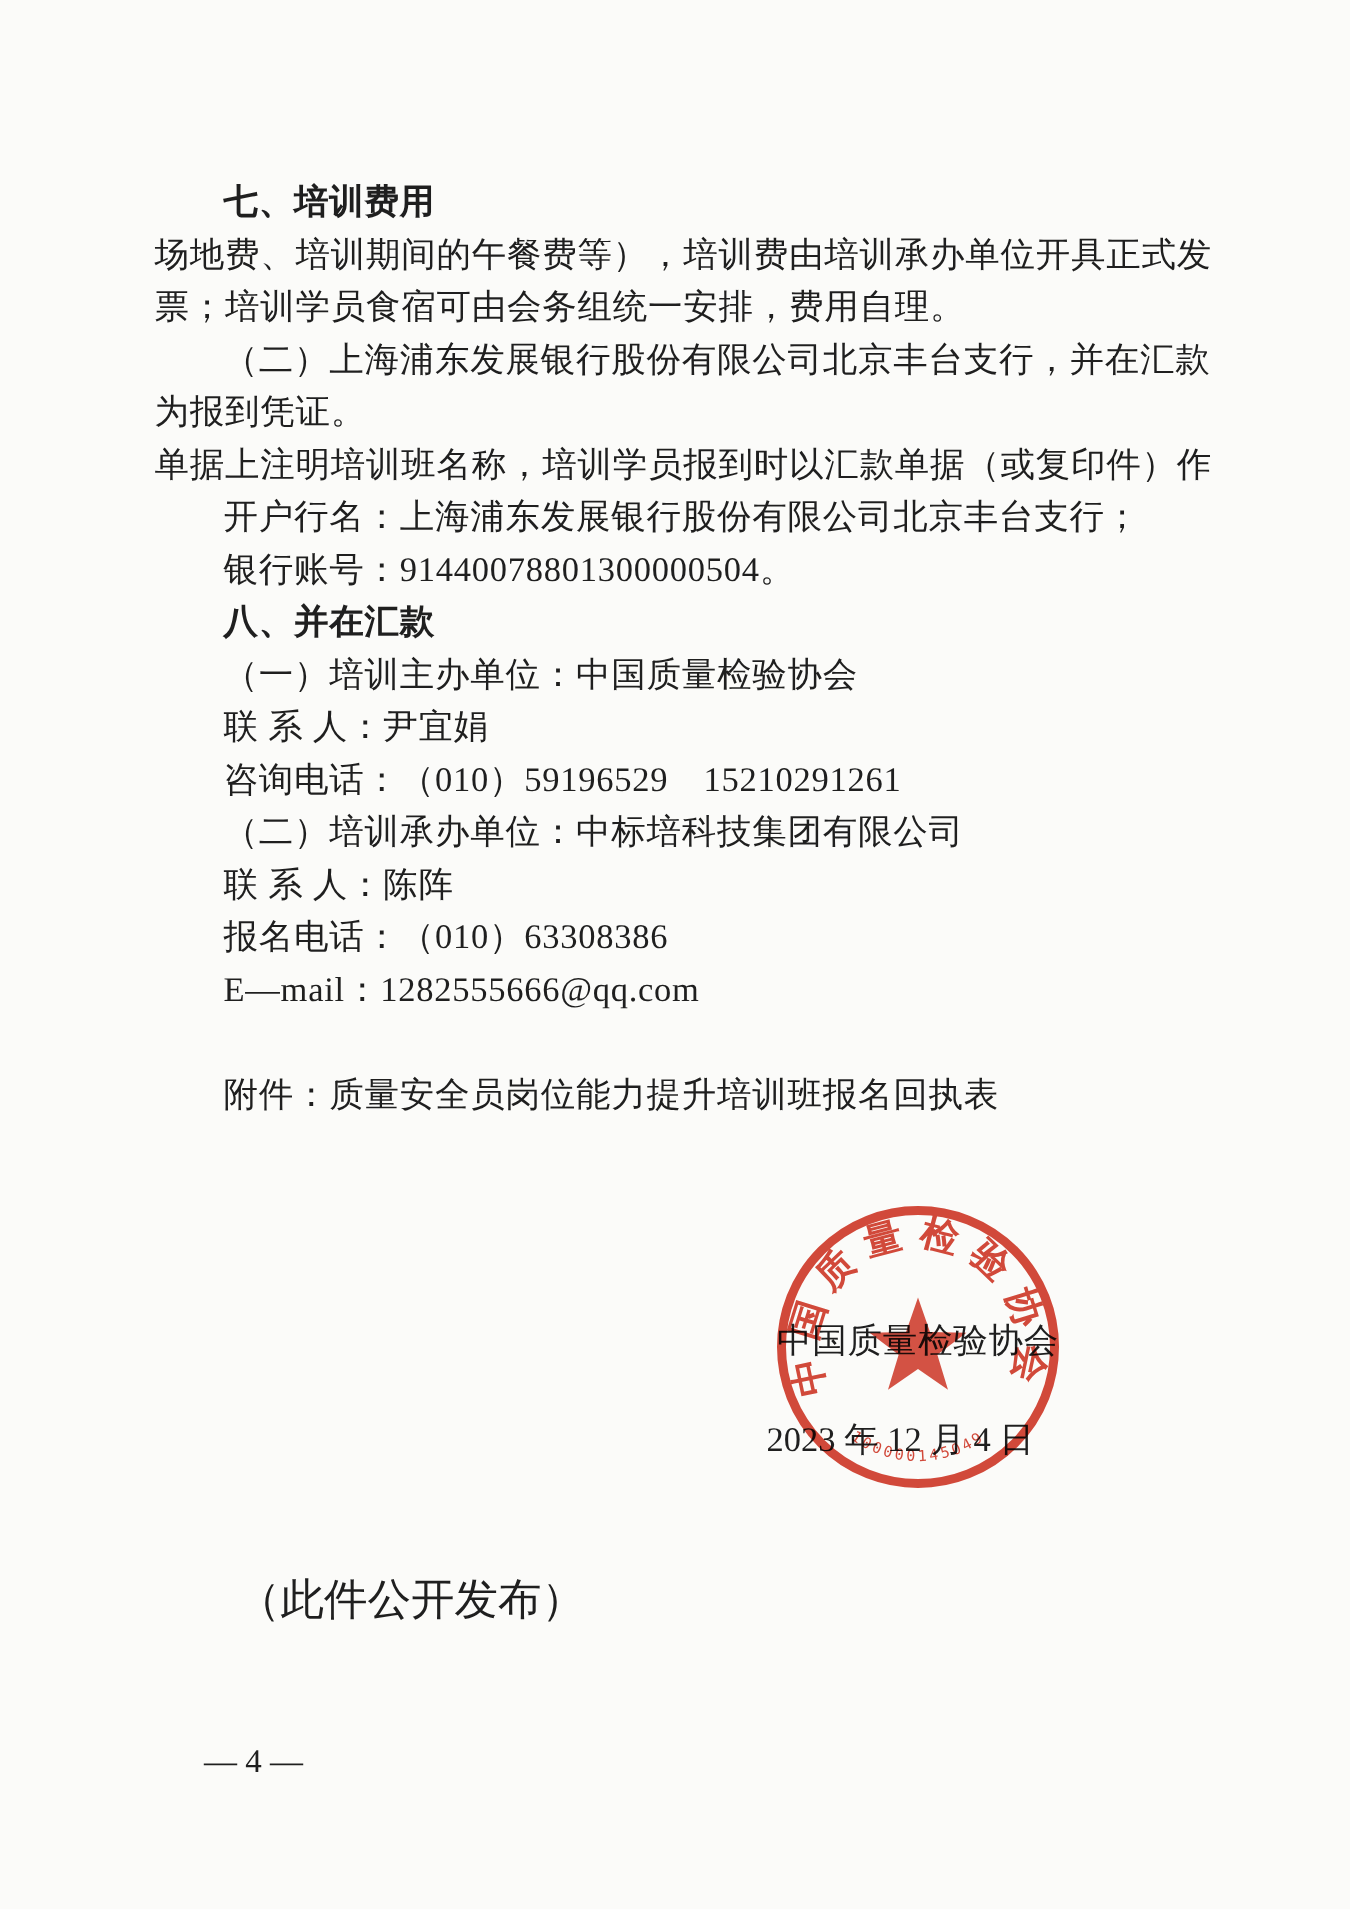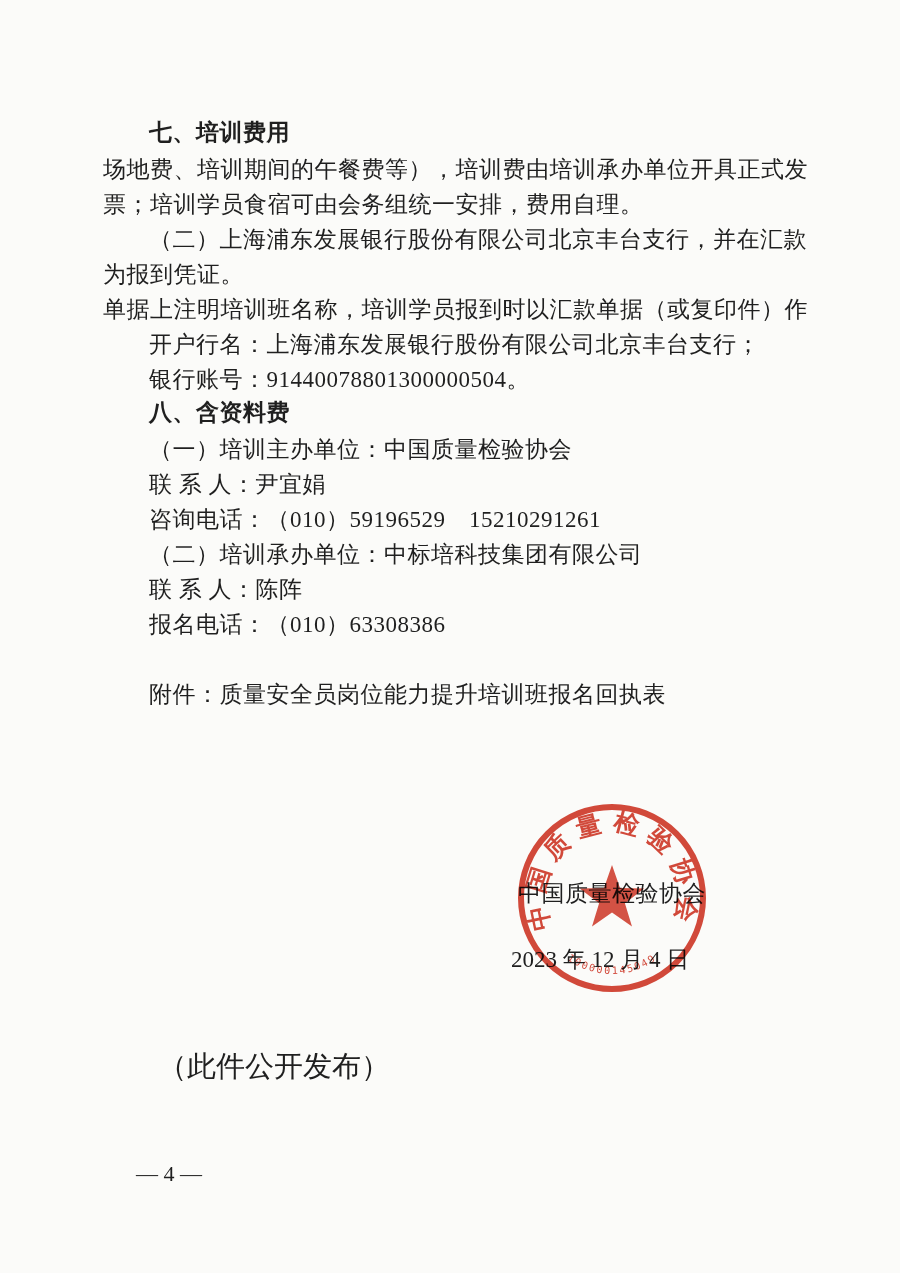--- a/index.html
+++ b/index.html
@@ -28,21 +28,21 @@
   }
   .line{
     font-size:23px;
     line-height:35px;
     height:35px;
     white-space:pre;
     letter-spacing:0.5px;
   }
   .line.indent{padding-left:46px;}
   .line.heading{
-    font-family:Liberation Mono, monospace;
+    font-family:Liberation Serif, serif;
     font-weight:700;
     font-size:23px;
   }
   
   .org-name{
     position:absolute;
     left:518px;top:878px;
     font-size:23px;
     letter-spacing:0.5px;
     white-space:pre;
@@ -103,27 +103,28 @@
 
   <main class="content">
       <div class="line heading indent">七、培训费用</div>
       <div class="line">场地费、培训期间的午餐费等），培训费由培训承办单位开具正式发</div>
       <div class="line">票；培训学员食宿可由会务组统一安排，费用自理。</div>
       <div class="line indent">（二）上海浦东发展银行股份有限公司北京丰台支行，并在汇款</div>
       <div class="line">为报到凭证。</div>
       <div class="line">单据上注明培训班名称，培训学员报到时以汇款单据（或复印件）作</div>
       <div class="line indent">开户行名：上海浦东发展银行股份有限公司北京丰台支行；</div>
       <div class="line indent">银行账号：91440078801300000504。</div>
-      <div class="line heading indent">八、含资料费</div>
+      <div class="line heading indent">八、并在汇款</div>
       <div class="line indent">（一）培训主办单位：中国质量检验协会</div>
       <div class="line indent">联 系 人：尹宜娟</div>
       <div class="line indent">咨询电话：（010）59196529　15210291261</div>
       <div class="line indent">（二）培训承办单位：中标培科技集团有限公司</div>
       <div class="line indent">联 系 人：陈阵</div>
       <div class="line indent">报名电话：（010）63308386</div>
+      <div class="line indent">E—mail：1282555666@qq.com</div>
       <div class="line">&nbsp;</div>
       <div class="line indent">附件：质量安全员岗位能力提升培训班报名回执表</div>
     </main>
 
   <div class="org-name">中国质量检验协会</div>
 
   <div class="issue-date">2023 年 12 月 4 日</div>
 
   <div class="seal">
     <svg viewBox="0 0 200 200" width="200" height="200" aria-hidden="true">

